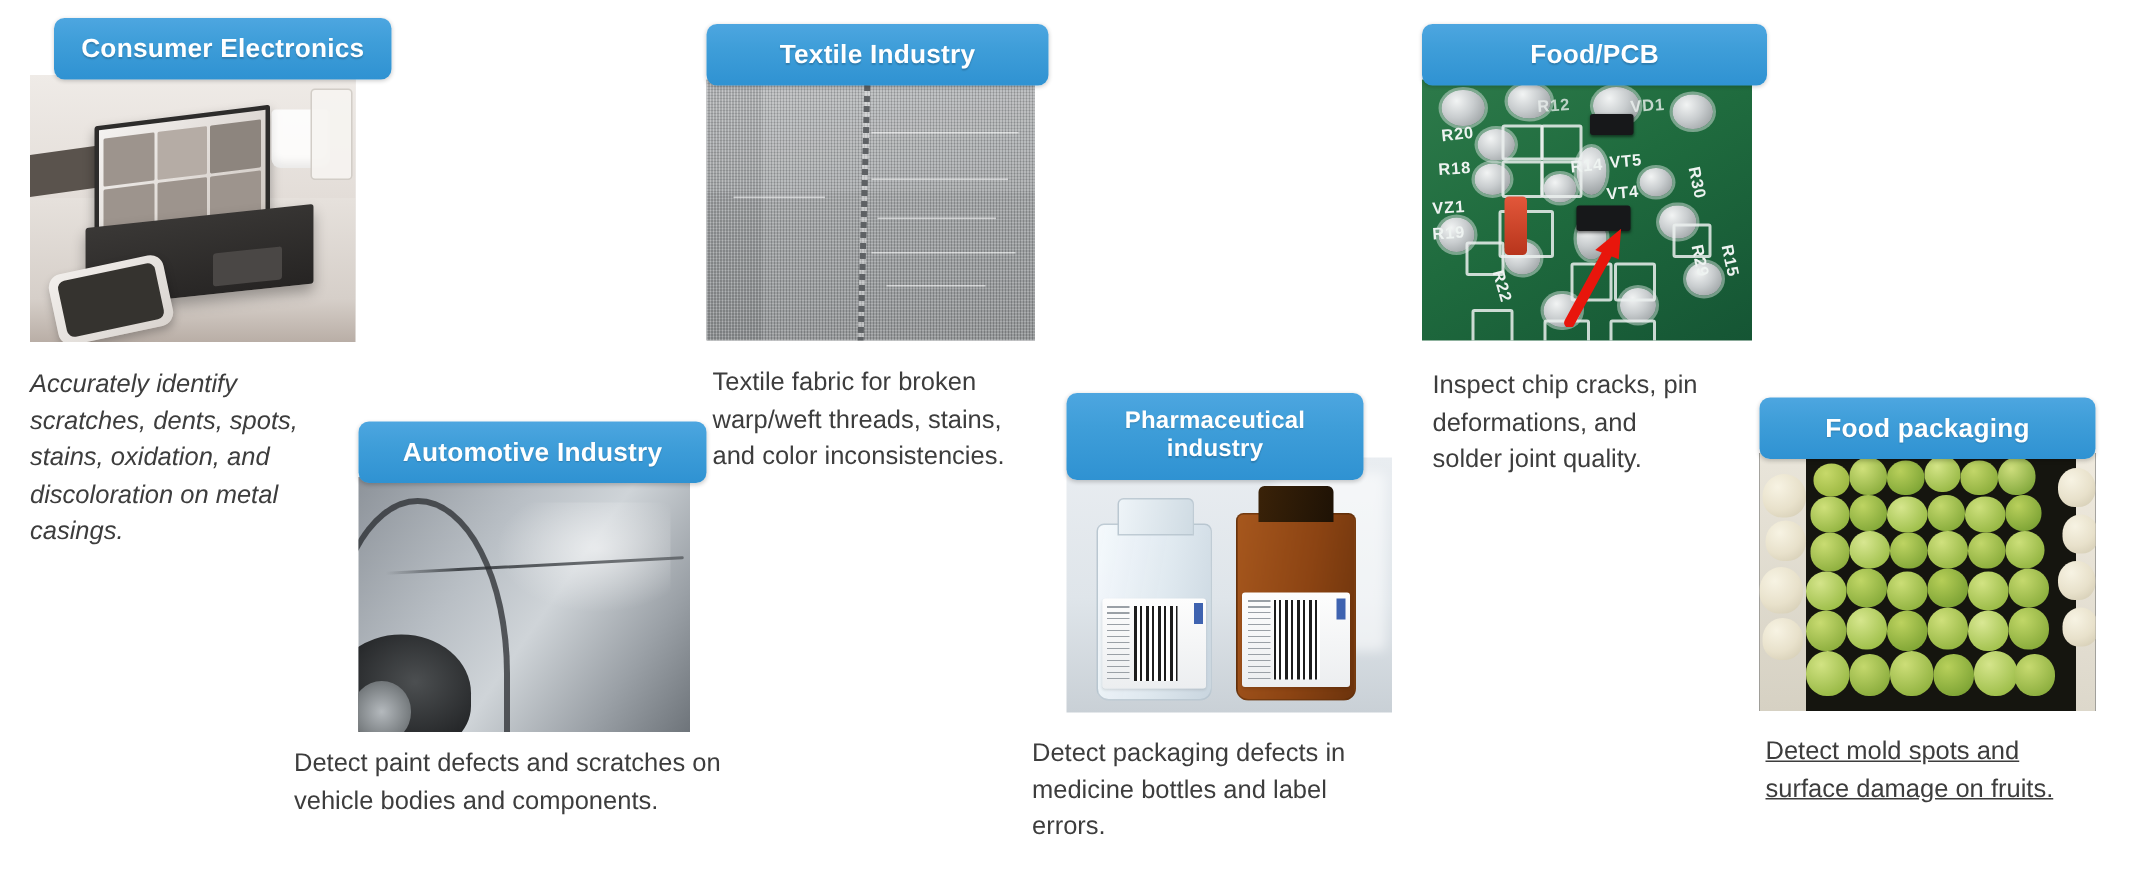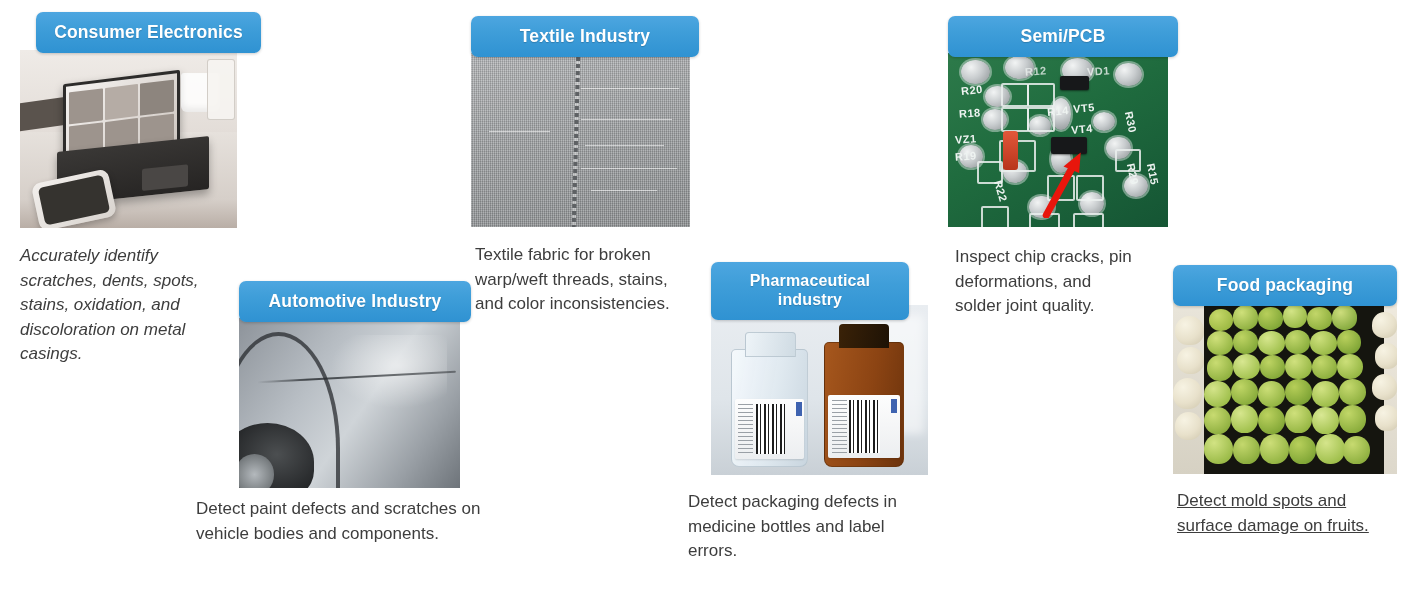--- a/index.html
+++ b/index.html
@@ -287,21 +287,21 @@
       <div class="pcb-txt" style="left:79%; top:66%; transform:rotate(78deg);">R29</div>
       <div class="pcb-txt" style="left:88%; top:66%; transform:rotate(78deg);">R15</div>
 
       <svg class="pcb-arrow" style="left:40%; top:50%; width:25%; height:45%;" viewBox="0 0 60 100">
         <path d="M8 96 L44 30" stroke="#e8160c" stroke-width="9" stroke-linecap="round" fill="none"></path>
         <path d="M52 16 L30 34 L50 42 Z" fill="#e8160c"></path>
       </svg>
     </div>
   </div>
   <div class="badge" style="left:948px; top:16px; width:230px; height:41px;">
-    <span>Semi/PCB</span>
+    <span>Food/PCB</span>
   </div>
   <div class="caption" style="left:955px; top:245px; width:215px;">Inspect chip cracks, pin
 deformations, and
 solder joint quality.</div>
 </div>
 
 <div class="card">
   <div class="photo ph-auto" style="left:239px; top:318px; width:221px; height:170px;">
     <div class="inner">
       <div class="auto-shine"></div>

